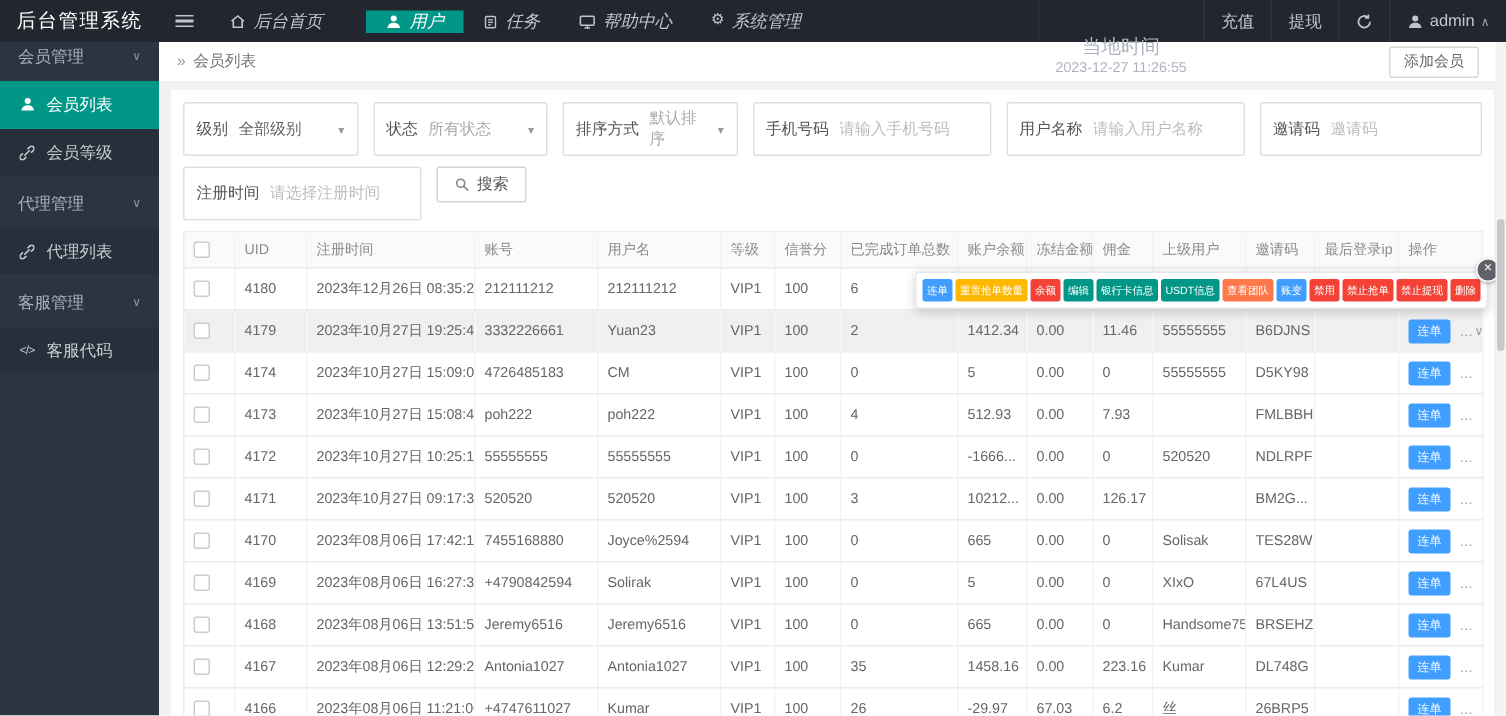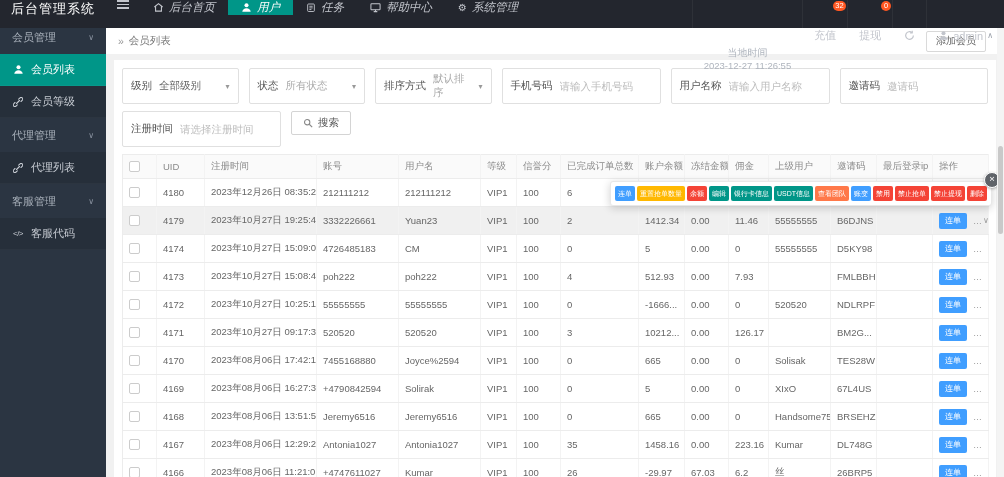--- a/index.html
+++ b/index.html
@@ -1,31 +1,31 @@
 <!DOCTYPE html>
 <html><head>
 <meta charset="utf-8">
 <style>
   * { margin:0; padding:0; box-sizing:border-box; }
   html,body { width:1004px; height:477px; overflow:hidden; }
   body { font-family:"Liberation Sans","DejaVu Sans",sans-serif; background:#f1f1f1; position:relative; color:#666; }
 
   
-  .topbar { position:absolute; top:0; left:0; right:0; height:28px; background:#23262e; display:flex; align-items:flex-start; z-index:30; color:#c2c5cc; }
+  .topbar { position:absolute; top:0; left:0; right:0; height:28px; background:#23262e; display:flex; align-items:center; z-index:30; color:#c2c5cc; }
   .logo { width:106px; color:#fff; font-size:13px; display:flex; align-items:center; justify-content:center; letter-spacing:1px; flex:none; }
   .hamburger { width:34px; display:flex; flex-direction:column; justify-content:center; align-items:center; gap:2px; cursor:pointer; }
   .hamburger i { width:12px; height:1.5px; background:#c2c5cc; display:block; }
   .topnav { display:flex; align-items:stretch;font-style:italic; }
   .nav-item { display:flex; align-items:center; gap:5px; padding:0 13px; font-size:11.5px; cursor:pointer; white-space:nowrap; }
-  .nav-item.active { background:#009688; color:#fff; }
+  .nav-item.active { background:#009688; color:#fff;margin-left:16px; }
   .nav-ico { display:flex; align-items:center; }
   .topbar-right { margin-left:auto; display:flex; align-items:stretch; }
   .tb-sec { display:flex; align-items:center; padding:0 11px; font-size:11px; position:relative; border-left:1px solid rgba(255,255,255,.05); cursor:pointer; gap:4px; }
   .time-block { text-align:center; line-height:1.25; color:#aeb4bd; cursor:default; display:block; padding-top:3px; }
-  .time-label { font-size:10px;margin-top:44px; }
+  .time-label { font-size:13px;margin-top:44px; }
   .time-value { font-size:9.5px; white-space:nowrap; }
   .badge { position:absolute; top:1px; right:1px; background:#ff5722; color:#fff; font-size:7.5px; line-height:9.5px; min-width:10px; text-align:center; border-radius:6px; padding:0 2.5px; }
   .caret-up { font-size:8px; color:#9aa0a9; }
 
   
   .sidebar { position:absolute; top:20px; left:0; bottom:0; width:106px; background:#2b3542; z-index:20; }
   .side-group { height:34px; display:flex; align-items:center; justify-content:space-between; padding:0 12px; color:#a8b0ba; font-size:11px; cursor:pointer; }
   .side-chevron { font-size:8px; color:#8a93a0; }
   .side-item { height:32px; display:flex; align-items:center; gap:7px; padding:0 12px; color:#c7ccd3; font-size:11px; background:#262f3a; border-bottom:1px solid rgba(255,255,255,.03); cursor:pointer; }
   .side-item.active { background:#009688; color:#fff; }

